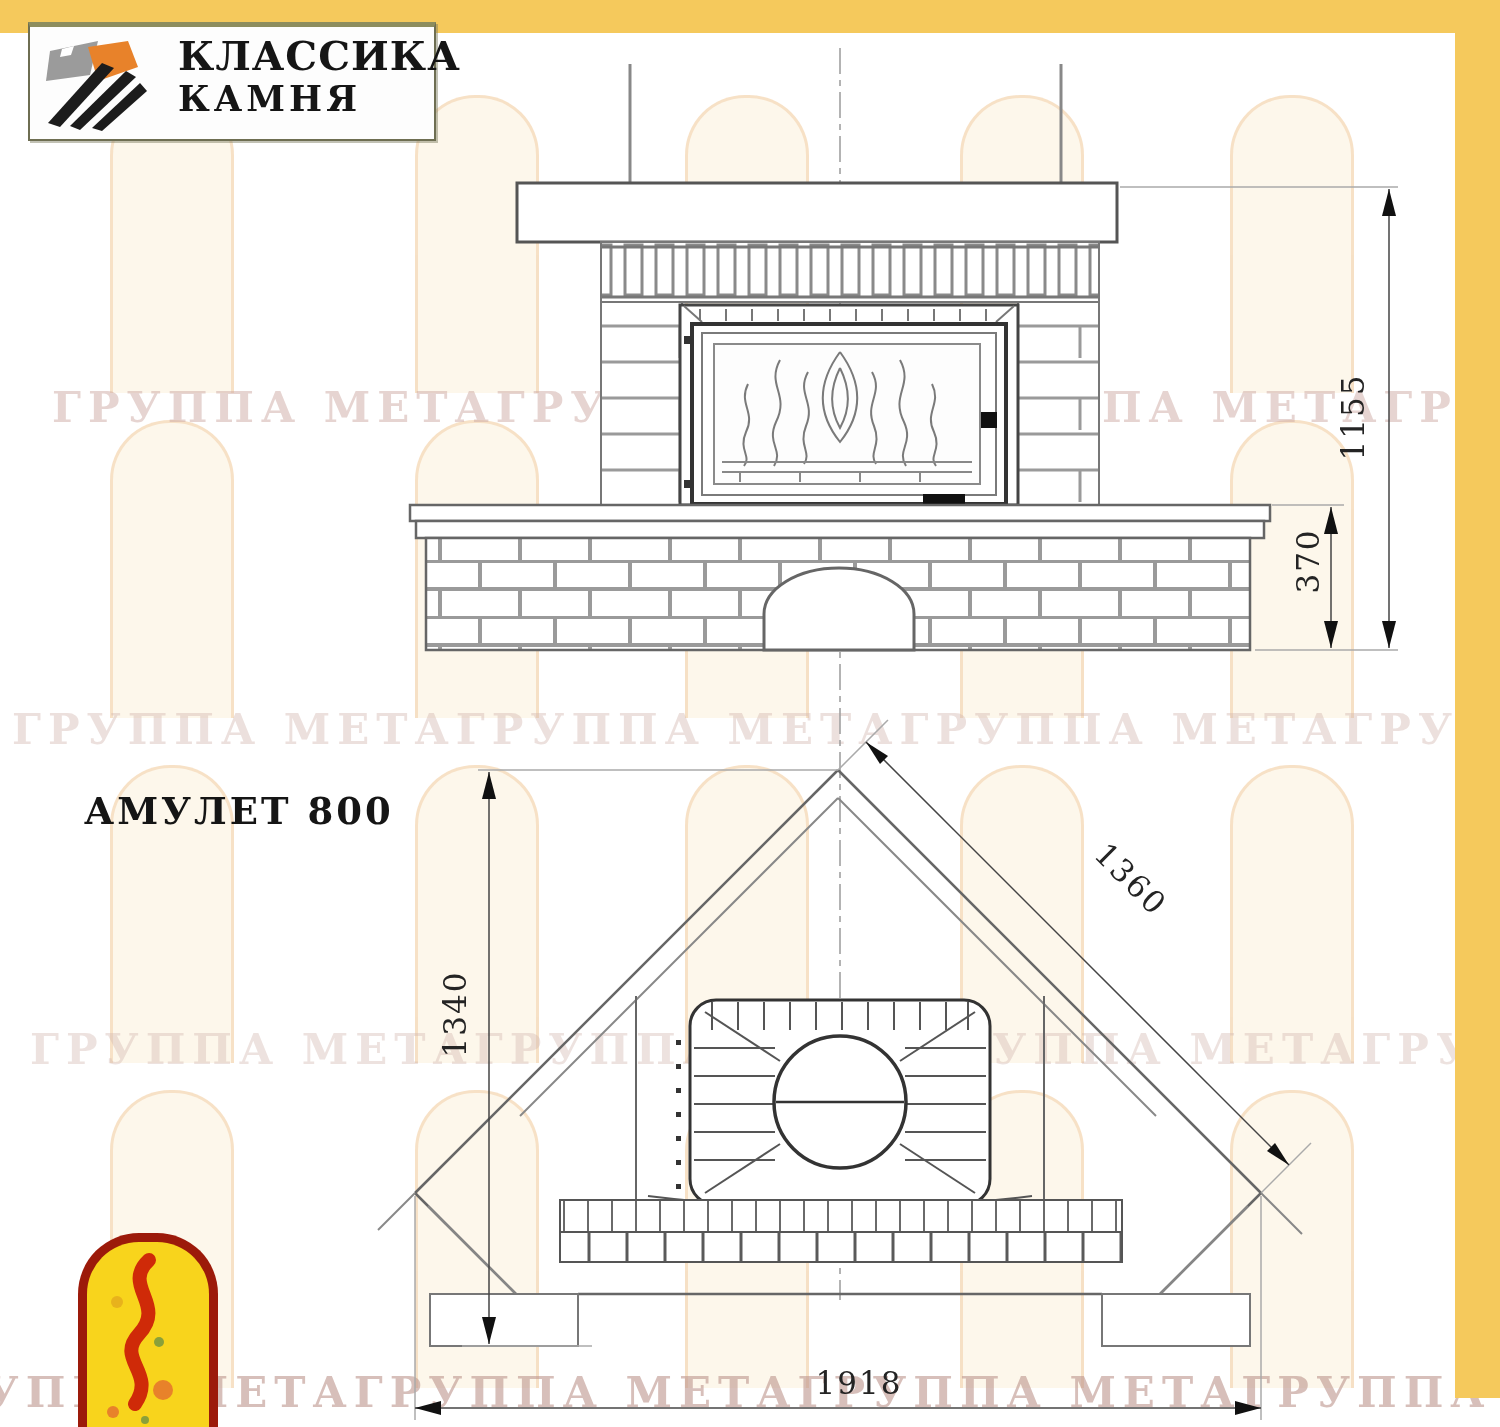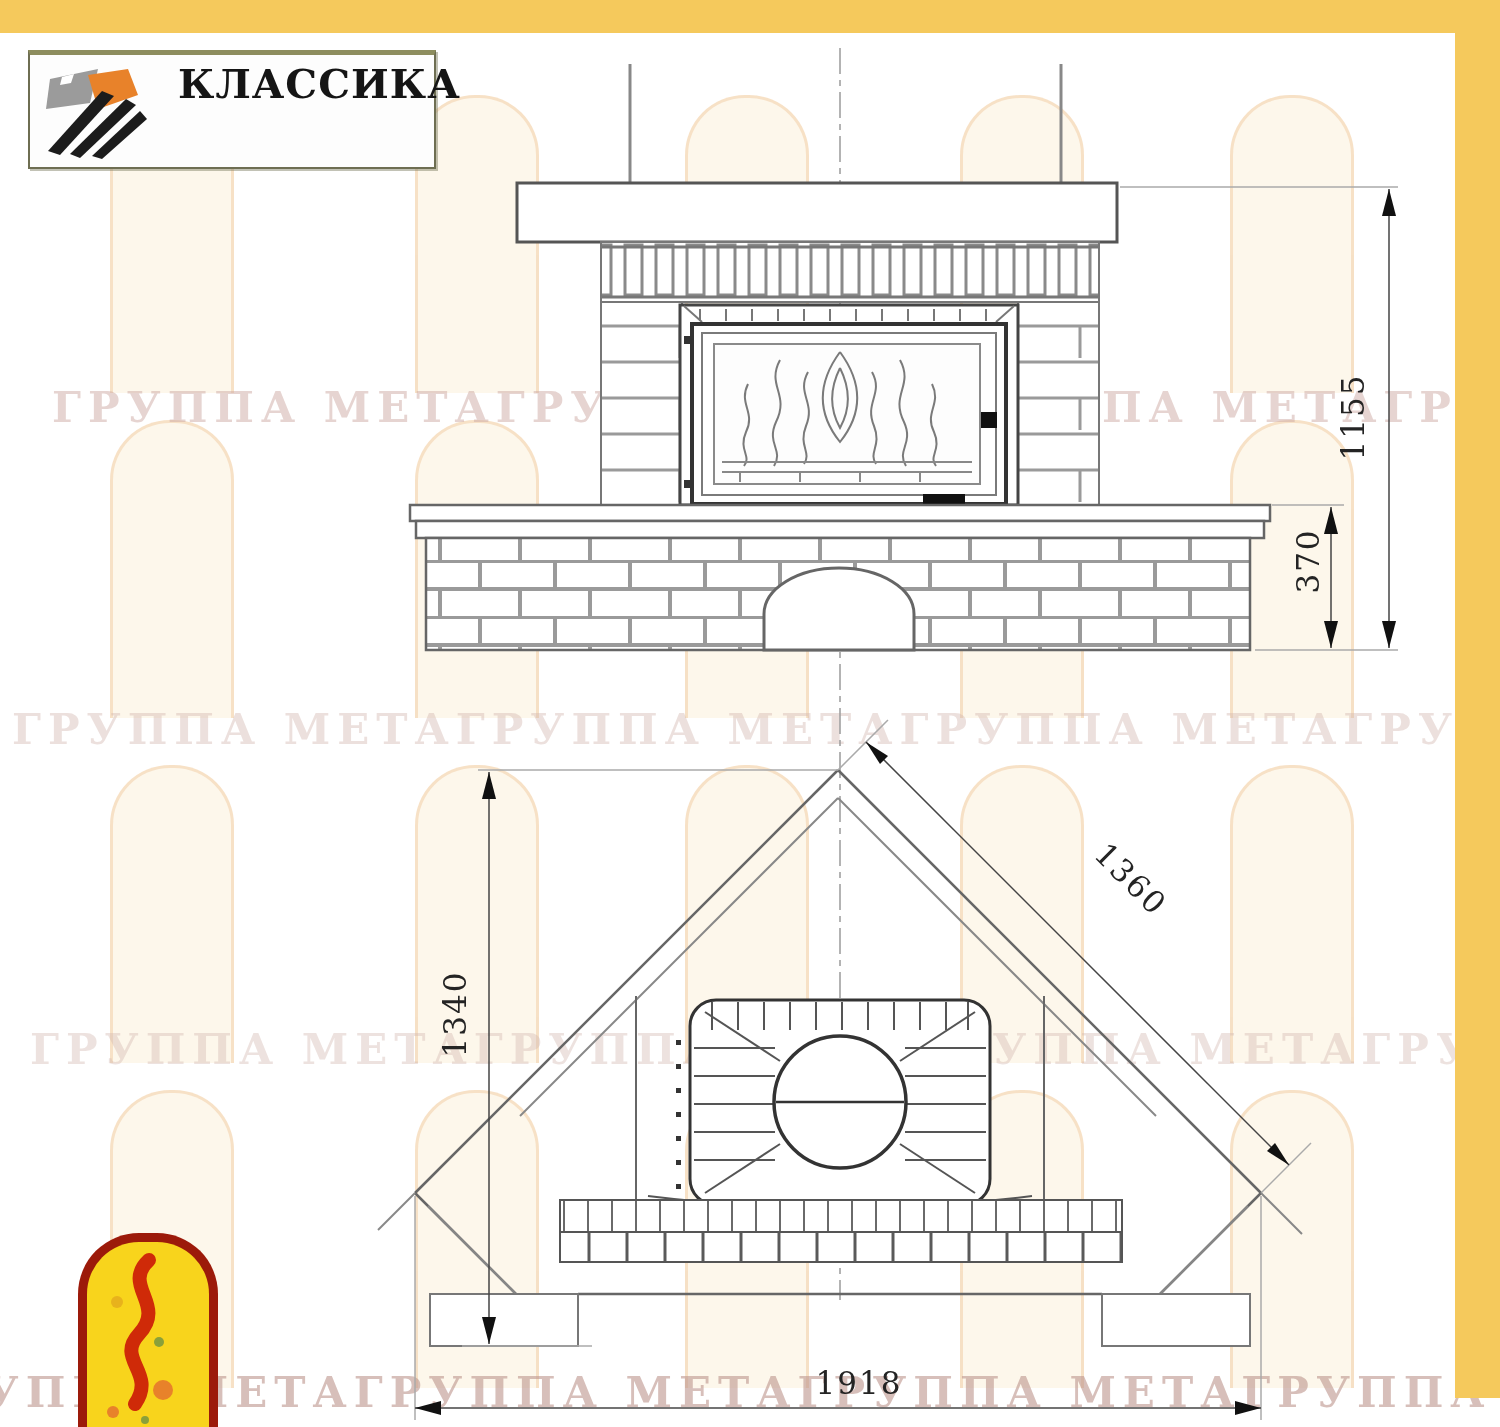--- a/index.html
+++ b/index.html
@@ -31,21 +31,21 @@
   .lab-370{left:1243px;top:544px;}
   .lab-1340{left:390px;top:997px;}
   .lab-1360{left:1066px;top:862px;}
   .lab-1925{left:794px;top:1366px;}
   
   .model-title{position:absolute;left:84px;top:789px;font-size:37px;font-weight:bold;
                letter-spacing:3px;color:#151515;z-index:5;font-family:"DejaVu Serif",serif;}
   
   .brand-box{position:absolute;left:28px;top:22px;width:404px;height:112px;background:#fdfdfd;
              border:2px solid #6e6e52;border-top:5px solid #8d8d5e;z-index:6;
-             box-shadow:2px 2px 0 rgba(120,120,90,.45);margin-top:28px;}
+             box-shadow:2px 2px 0 rgba(120,120,90,.45);}
   .brand-icon{position:absolute;left:10px;top:8px;}
   .brand-text{position:absolute;left:148px;top:6px;color:#151515;
               font-family:"DejaVu Serif",serif;font-weight:bold;}
   .brand-l1{font-size:40px;letter-spacing:1px;line-height:46px;}
   .brand-l2{font-size:35px;letter-spacing:4px;line-height:40px;}
   
   .meta-logo{position:absolute;left:78px;top:1233px;width:122px;height:200px;z-index:6;
              background:#f8d41c;border:9px solid #9c1a0a;border-bottom:none;
              border-radius:61px 61px 0 0;}
   .meta-logo svg{position:absolute;left:0;top:0;}
@@ -293,34 +293,36 @@
       </g>
     </g>
   </svg>
 
   <div class="dim-label rot-ccw lab-1155">1155</div>
   <div class="dim-label rot-ccw lab-370">370</div>
   <div class="dim-label rot-ccw lab-1340">1340</div>
   <div class="dim-label rot-45 lab-1360">1360</div>
   <div class="dim-label lab-1925">1918</div>
 
+  <div class="model-title">АМУЛЕТ 800</div>
 
   <div class="brand-box">
     <span class="brand-icon">
       <svg width="130" height="96" viewBox="0 0 130 96">
         <polygon points="10,16 58,6 50,40 6,46" fill="#9b9b9b"></polygon>
         <polygon points="22,14 34,11 31,20 20,22" fill="#ffffff"></polygon>
         <polygon points="48,12 88,6 98,32 58,46" fill="#e8822a"></polygon>
         <polygon points="8,88 62,28 74,33 20,92" fill="#1c1c1c"></polygon>
         <polygon points="30,91 86,36 96,42 40,95" fill="#1c1c1c"></polygon>
         <polygon points="52,93 100,48 107,56 62,96" fill="#1c1c1c"></polygon>
       </svg>
     </span>
     <div class="brand-text">
       <div class="brand-l1">КЛАССИКА</div>
+      <div class="brand-l2">КАМНЯ</div>
     </div>
   </div>
 
   <div class="meta-logo">
     <svg width="104" height="191" viewBox="0 0 104 191">
       <path d="M62,18 C34,44 80,62 52,92 C28,118 70,130 48,162" stroke="#cf2a08" stroke-width="14" fill="none" stroke-linecap="round"></path>
       <circle cx="76" cy="148" r="10" fill="#e8822a"></circle>
       <circle cx="30" cy="60" r="6" fill="#e8b21c"></circle>
       <circle cx="72" cy="100" r="5" fill="#8aa03a"></circle>
       <circle cx="26" cy="170" r="6" fill="#e8822a"></circle>

